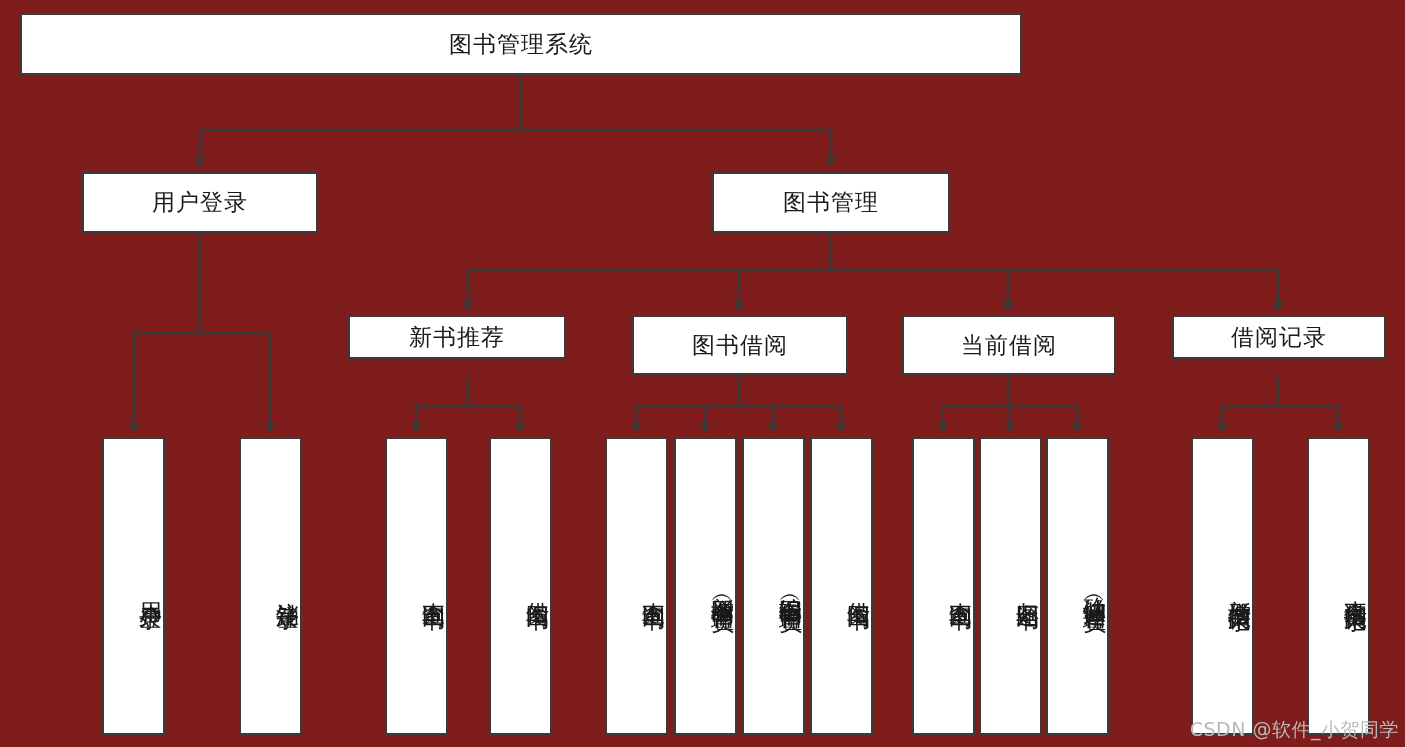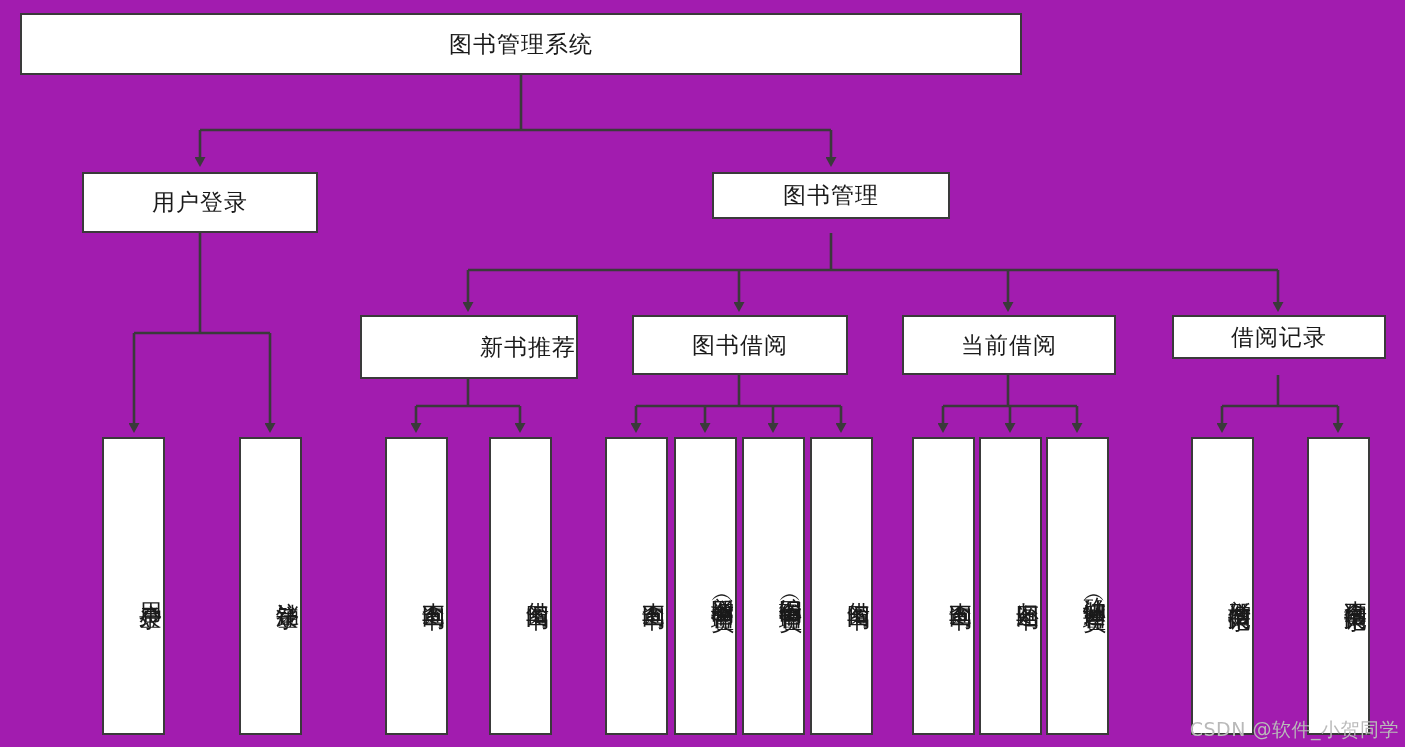--- a/index.html
+++ b/index.html
@@ -7,21 +7,21 @@
     padding: 0;
     background: #ffffff;
   }
   body {
     font-family: "DejaVu Sans", "Liberation Sans", sans-serif;
   }
   #canvas {
     position: relative;
     width: 1405px;
     height: 747px;
-    background: #a21caf;
+    background: #7f1d1d;
     overflow: hidden;
   }
   #diagram-svg {
     position: absolute;
     left: 0;
     top: 0;
     width: 1405px;
     height: 747px;
   }
   .node {
@@ -125,25 +125,25 @@
     </g>
   </svg>
 
   <div class="node horiz" style="left:20px; top:13px; width:1002px; height:62px;">
     <span class="label">图书管理系统</span>
   </div>
 
   <div class="node horiz" style="left:82px; top:172px; width:236px; height:61px;">
     <span class="label">用户登录</span>
   </div>
-  <div class="node horiz" style="left:712px; top:172px; width:238px; height:47px;">
+  <div class="node horiz" style="left:712px; top:172px; width:238px; height:61px;">
     <span class="label">图书管理</span>
   </div>
 
-  <div class="node horiz" style="left:360px; top:315px; width:218px; height:64px;justify-content:flex-end;">
+  <div class="node horiz" style="left:348px; top:315px; width:218px; height:44px;">
     <span class="label">新书推荐</span>
   </div>
   <div class="node horiz" style="left:632px; top:315px; width:216px; height:60px;justify-content:center;">
     <span class="label">图书借阅</span>
   </div>
   <div class="node horiz" style="left:902px; top:315px; width:214px; height:60px;text-align:right;">
     <span class="label">当前借阅</span>
   </div>
   <div class="node horiz" style="left:1172px; top:315px; width:214px; height:44px;">
     <span class="label">借阅记录</span>

